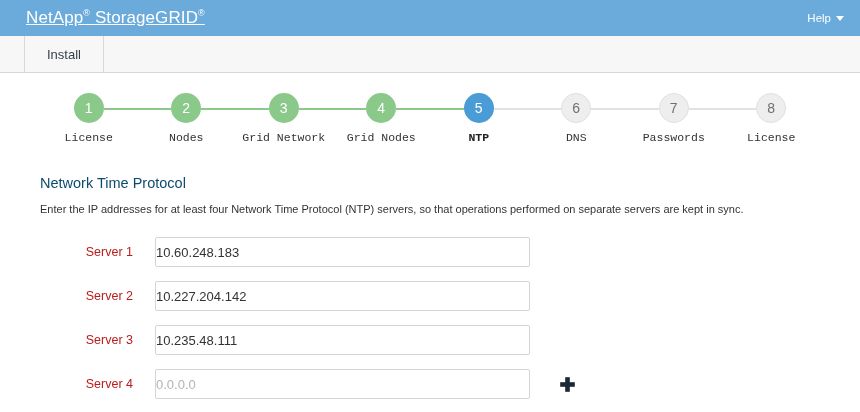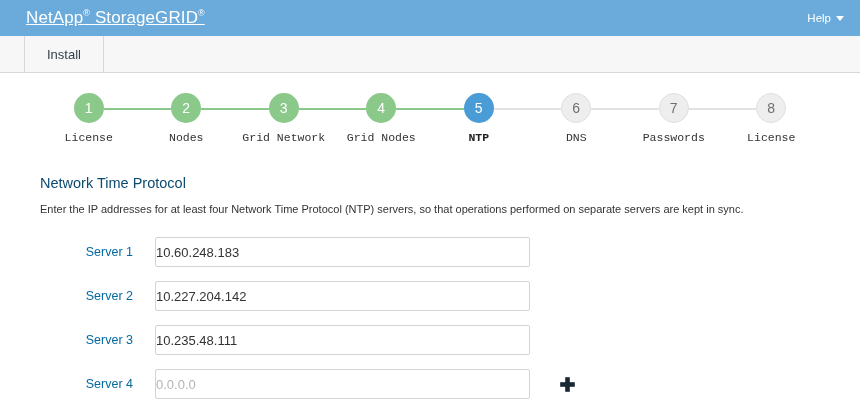--- a/index.html
+++ b/index.html
@@ -167,21 +167,21 @@
   .field-row {
     display: flex;
     align-items: center;
     margin-bottom: 14px;
   }
   .field-label {
     width: 115px;
     text-align: right;
     padding-right: 22px;
     font-size: 12.5px;
-    color: #0369a1;
+    color: #b91c1c;
   }
   .field-input {
     width: 375px;
     height: 30px;
     padding: 0 0;
     font-family: "Liberation Sans", sans-serif;
     font-size: 13px;
     color: #333333;
     border: 1px solid #d4d4d4;
     border-radius: 2px;

